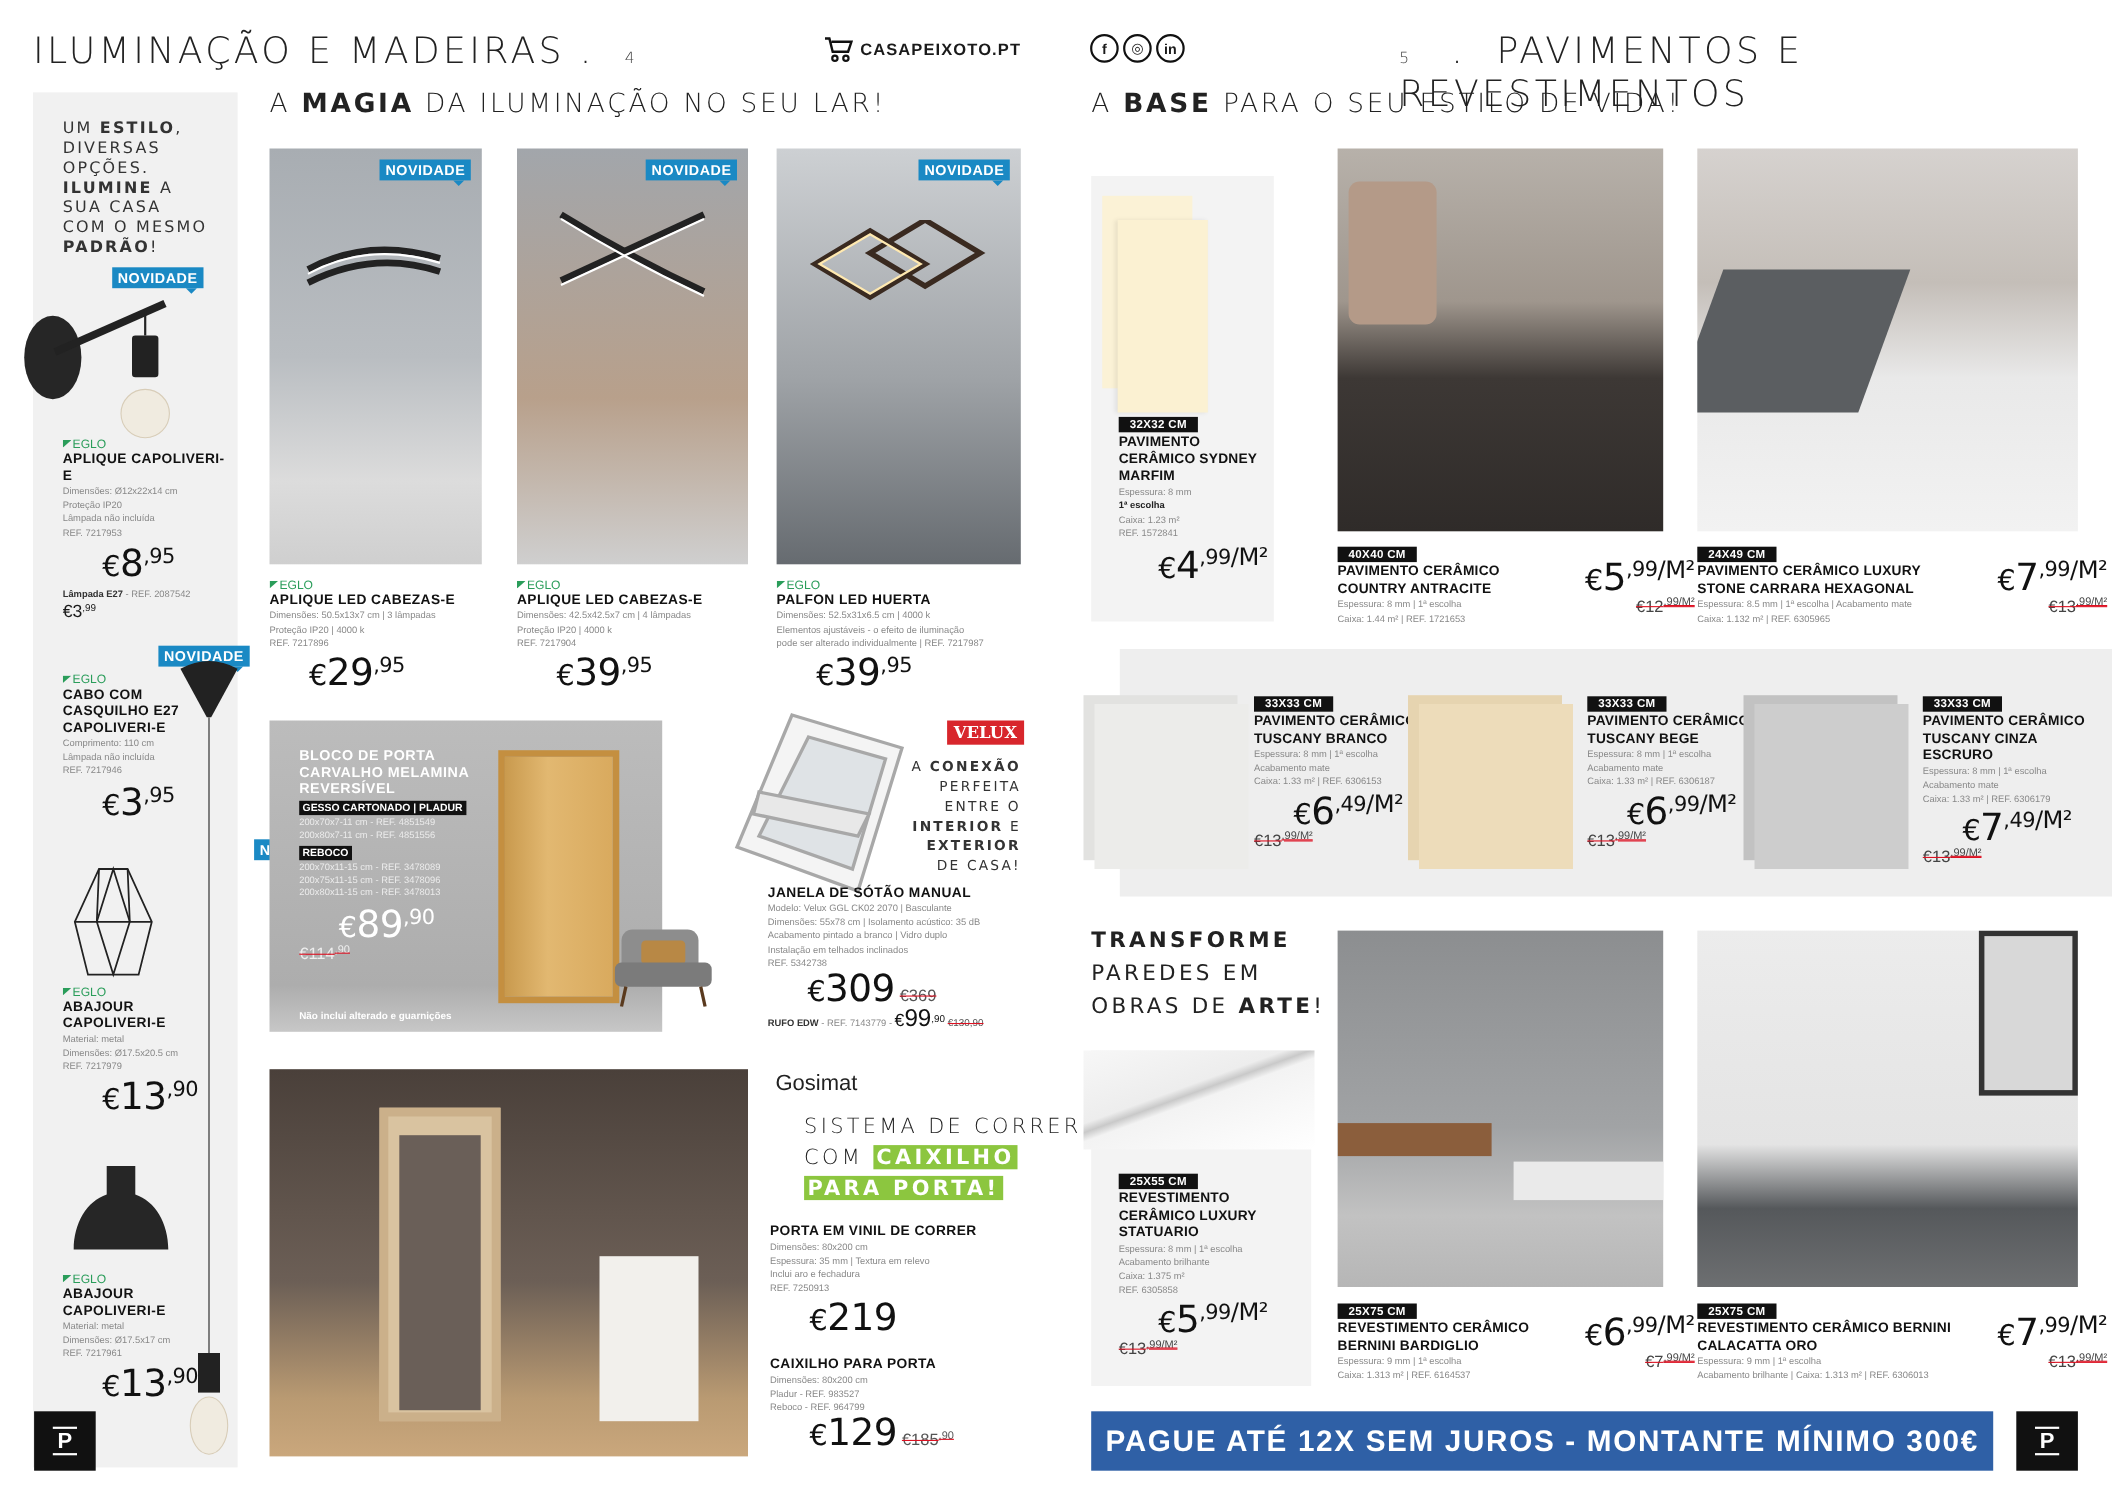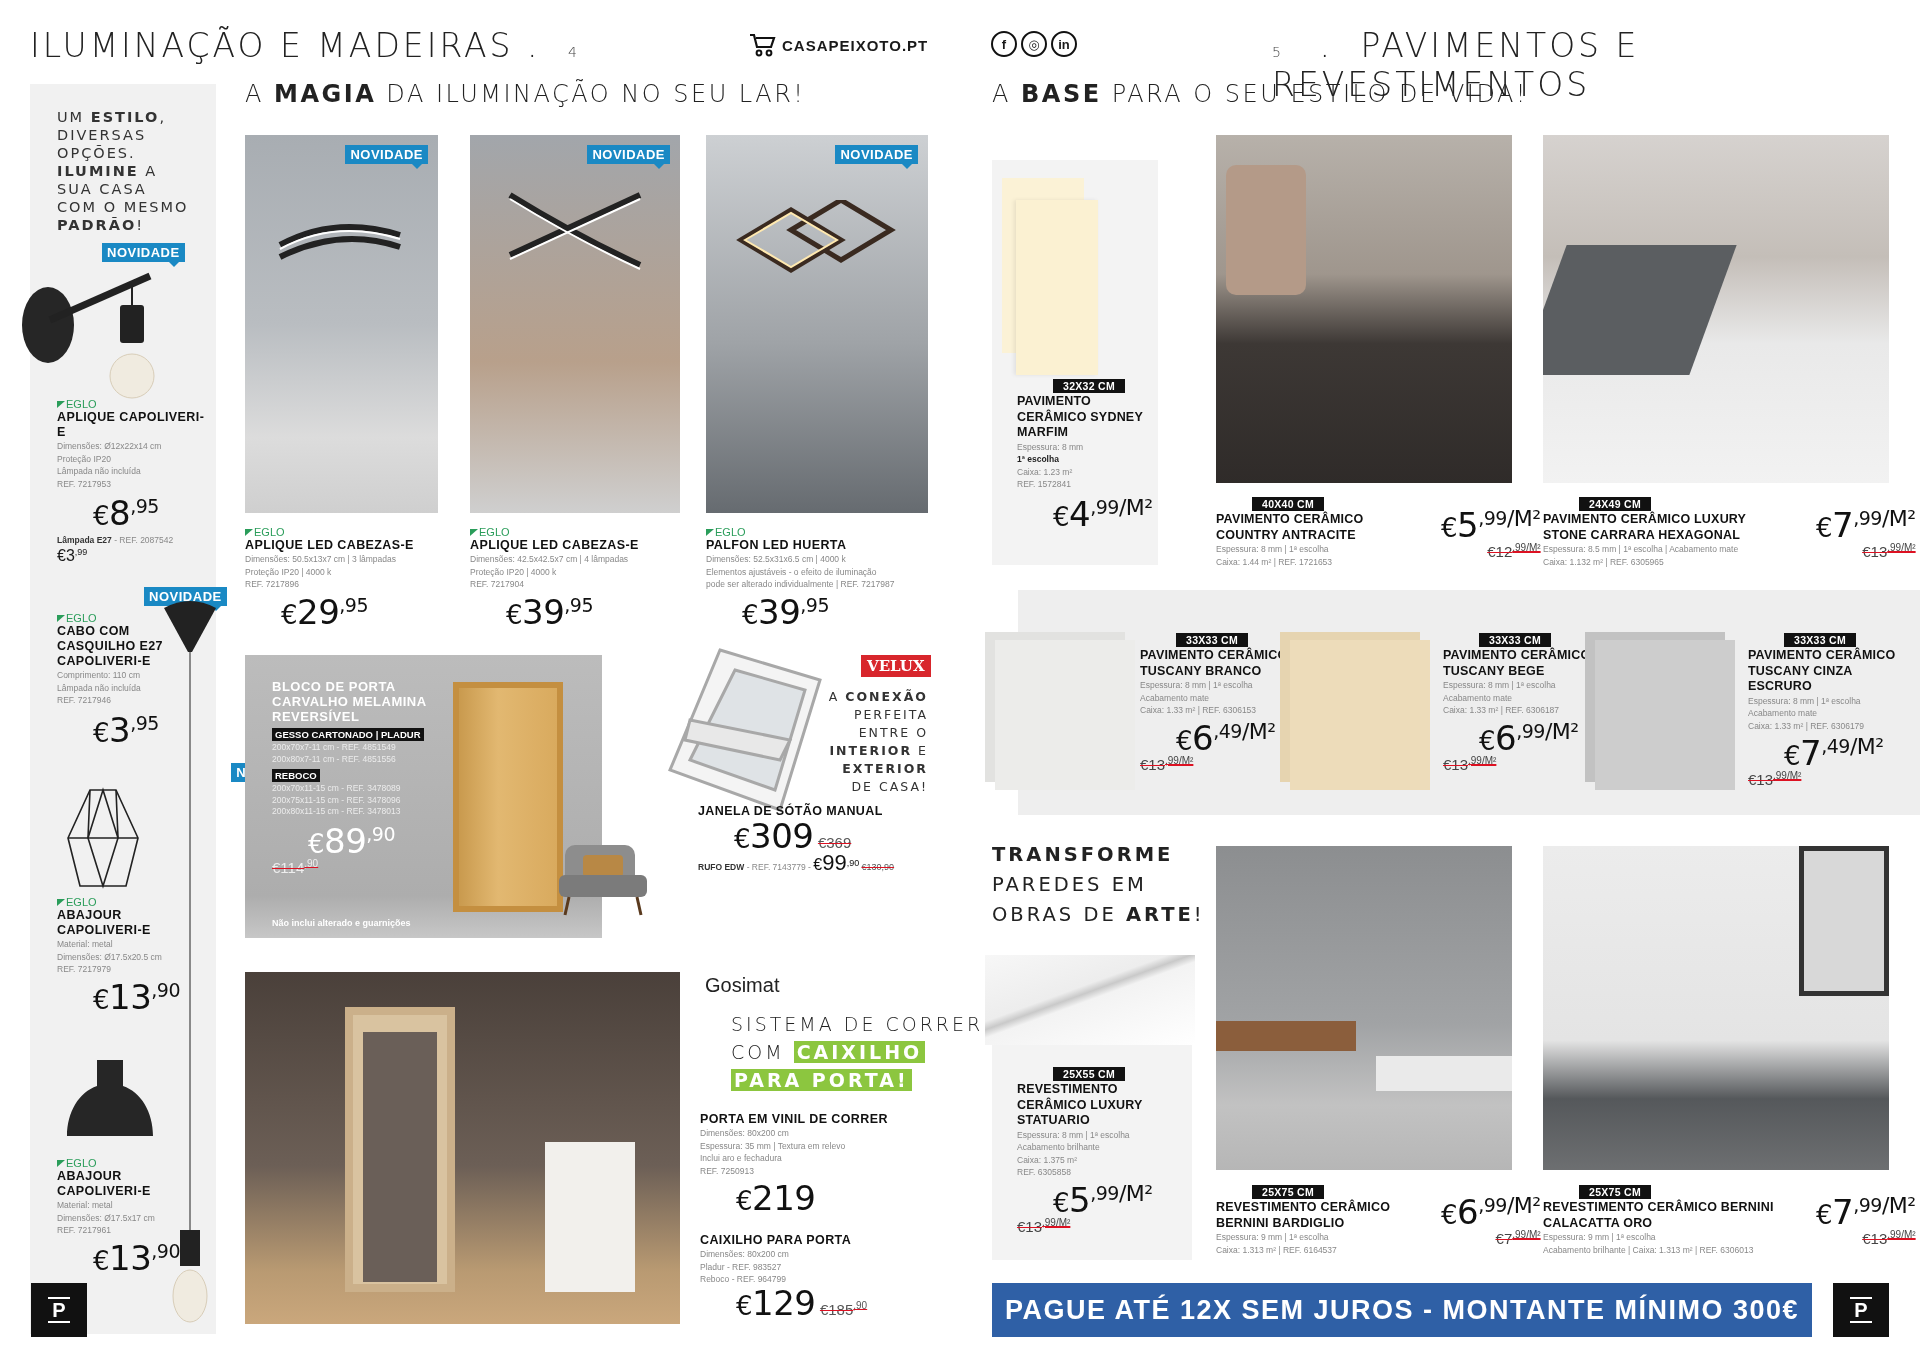--- a/index.html
+++ b/index.html
@@ -37,21 +37,21 @@
   .img .badge { position: absolute; top: 10px; right: 10px; }
 
   .door-card { left: 245px; top: 655px; width: 357px; height: 283px; background: linear-gradient(180deg,#bcbcbc,#adadad 85%,#c7c7c7); padding-left: 42px; }
   .door { position: absolute; left: 208px; top: 27px; width: 110px; height: 230px; background: linear-gradient(90deg,#c99a4e,#e2b871 40%,#d9aa5e); border: 6px solid #c48f40; }
   .door-text { position:absolute; left: 27px; top: 24px; color: #fff; }
   .door-text .t { font-weight:700; font-size: 13px; line-height: 15px; letter-spacing: 0.5px; }
   .blk { background:#111; color:#fff; font-weight:700; font-size: 9.5px; padding: 1px 3px; display:inline-block; margin-top:4px; }
   .door-text .d { font-size: 8.5px; line-height: 11.5px; color: #ececec; }
 
   .tile-cardbg { background: #f3f3f3; }
-  .sizetag { background: #111; color: #fff; font-weight: 700; font-size: 10.5px; padding: 1px 10px; display: inline-block; letter-spacing: 0.3px; margin-left: 36px; }
+  .sizetag { background: #111; color: #fff; font-weight: 700; font-size: 10.5px; padding: 1px 10px; display: inline-block; letter-spacing: 0.3px; }
   .tname { font-weight: 700; font-size: 12.5px; line-height: 15.5px; color: #111; letter-spacing: 0.2px; }
   .tdet { font-size: 8.5px; line-height: 12.5px; color: #888; }
   .tdet b { color: #222; }
   .m2 { font-size: 22px; vertical-align: top; }
   .oldm2 { color: #444; font-size: 15px; text-decoration: line-through; text-decoration-color: #d12; }
   .oldm2 sup { font-size: 10px; text-decoration: underline; text-decoration-color: #d12; }
 
   .swatch { position: absolute; }
   .banner { left: 992px; top: 1283px; width: 820px; height: 54px; background: #2f60a6; color: #fff; font-weight: 700; font-size: 27px; letter-spacing: 1.5px; display: flex; align-items: center; justify-content: center; }
   .plogo { width: 56px; height: 54px; background: #111; color: #fff; display:flex; align-items:center; justify-content:center; }
@@ -307,20 +307,27 @@
 <div class="abs velux-tag" style="left:800px;top:688px;width:128px;">
   <div><span>A </span><b>CONEXÃO</b></div>
   <div>PERFEITA</div>
   <div>ENTRE O</div>
   <div><b>INTERIOR</b><span> E</span></div>
   <div><b>EXTERIOR</b></div>
   <div>DE CASA!</div>
 </div>
 <div class="abs" style="left:698px;top:804px;width:240px;">
   <div class="pname">JANELA DE SÓTÃO MANUAL</div>
+  <div class="pdet">
+    <div>Modelo: Velux GGL CK02 2070 | Basculante</div>
+      <div>Dimensões: 55x78 cm | Isolamento acústico: 35 dB</div>
+      <div>Acabamento pintado a branco | Vidro duplo</div>
+      <div>Instalação em telhados inclinados</div>
+      <div>REF. 5342738</div>
+  </div>
   <div><span class="price"><span class="cur">€</span><span>309</span></span> <span class="old">€369</span></div>
   <div class="pdet" style="margin-top:4px;"><b>RUFO EDW</b><span> - REF. 7143779 - </span><span style="font-size:16px;color:#111;">€</span><span style="font-size:22px;color:#111;">99</span><sup style="color:#111;font-size:9px;">,90</sup> <span class="old" style="font-size:9px;">€130,90</span></div>
 </div>
 
 
 <div class="img" style="left:245px;top:972px;width:435px;height:352px;background:linear-gradient(180deg,#4a403a 0%,#6c5f56 55%,#b99a72 85%,#caa77c 100%);">
   <div style="position:absolute;left:100px;top:35px;width:110px;height:285px;background:#d9c3a0;border:8px solid #cbb08a;"></div>
   <div style="position:absolute;left:118px;top:60px;width:74px;height:250px;background:#6a5f58;"></div>
   <div style="position:absolute;left:300px;top:170px;width:90px;height:150px;background:#f2f0ec;"></div>
 </div>

